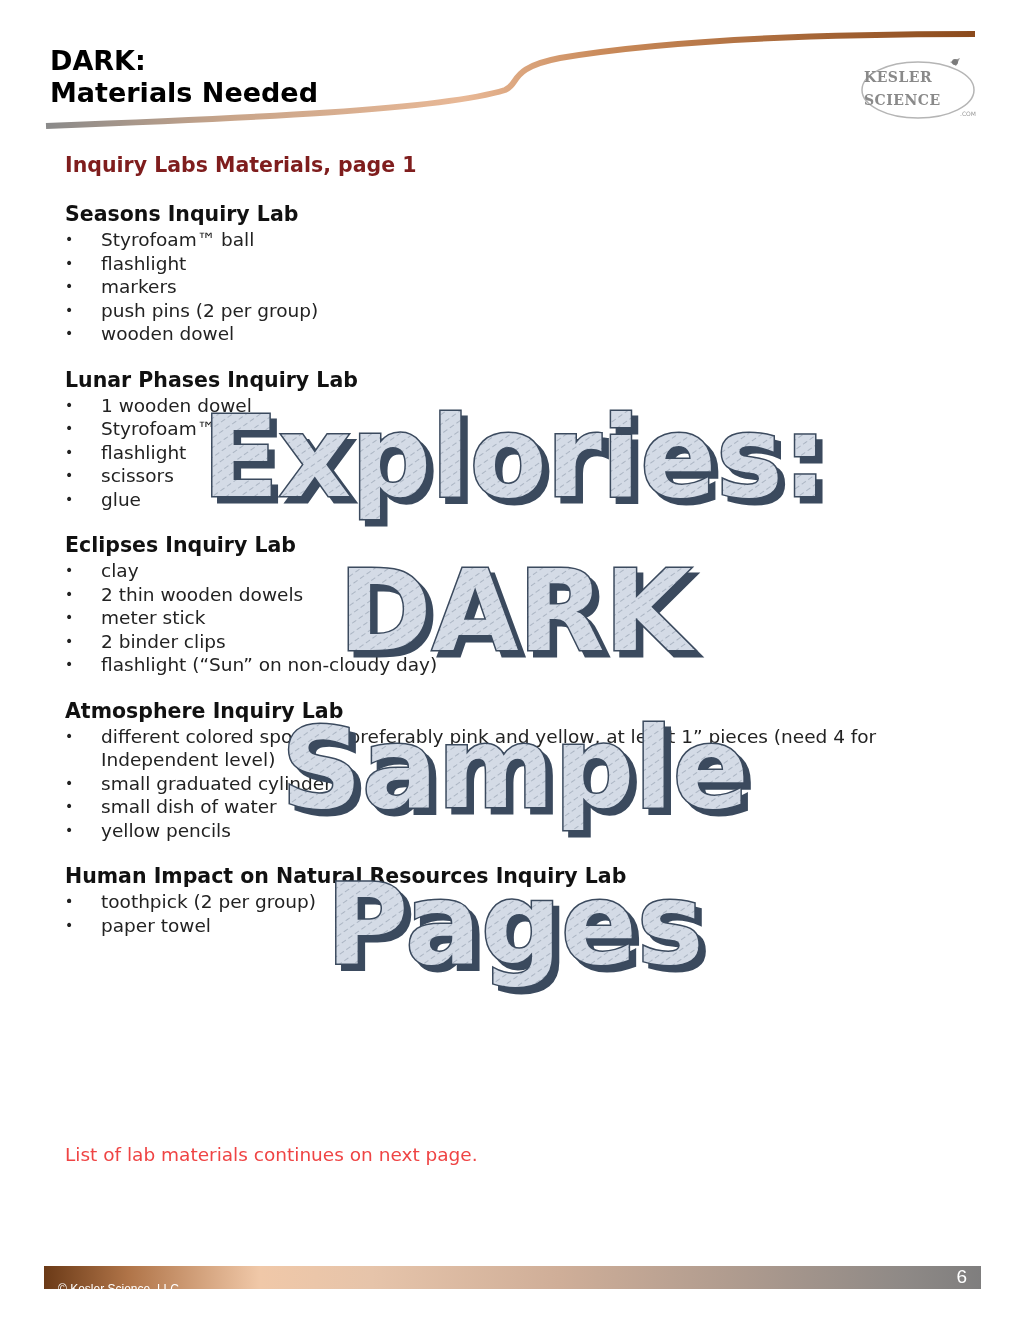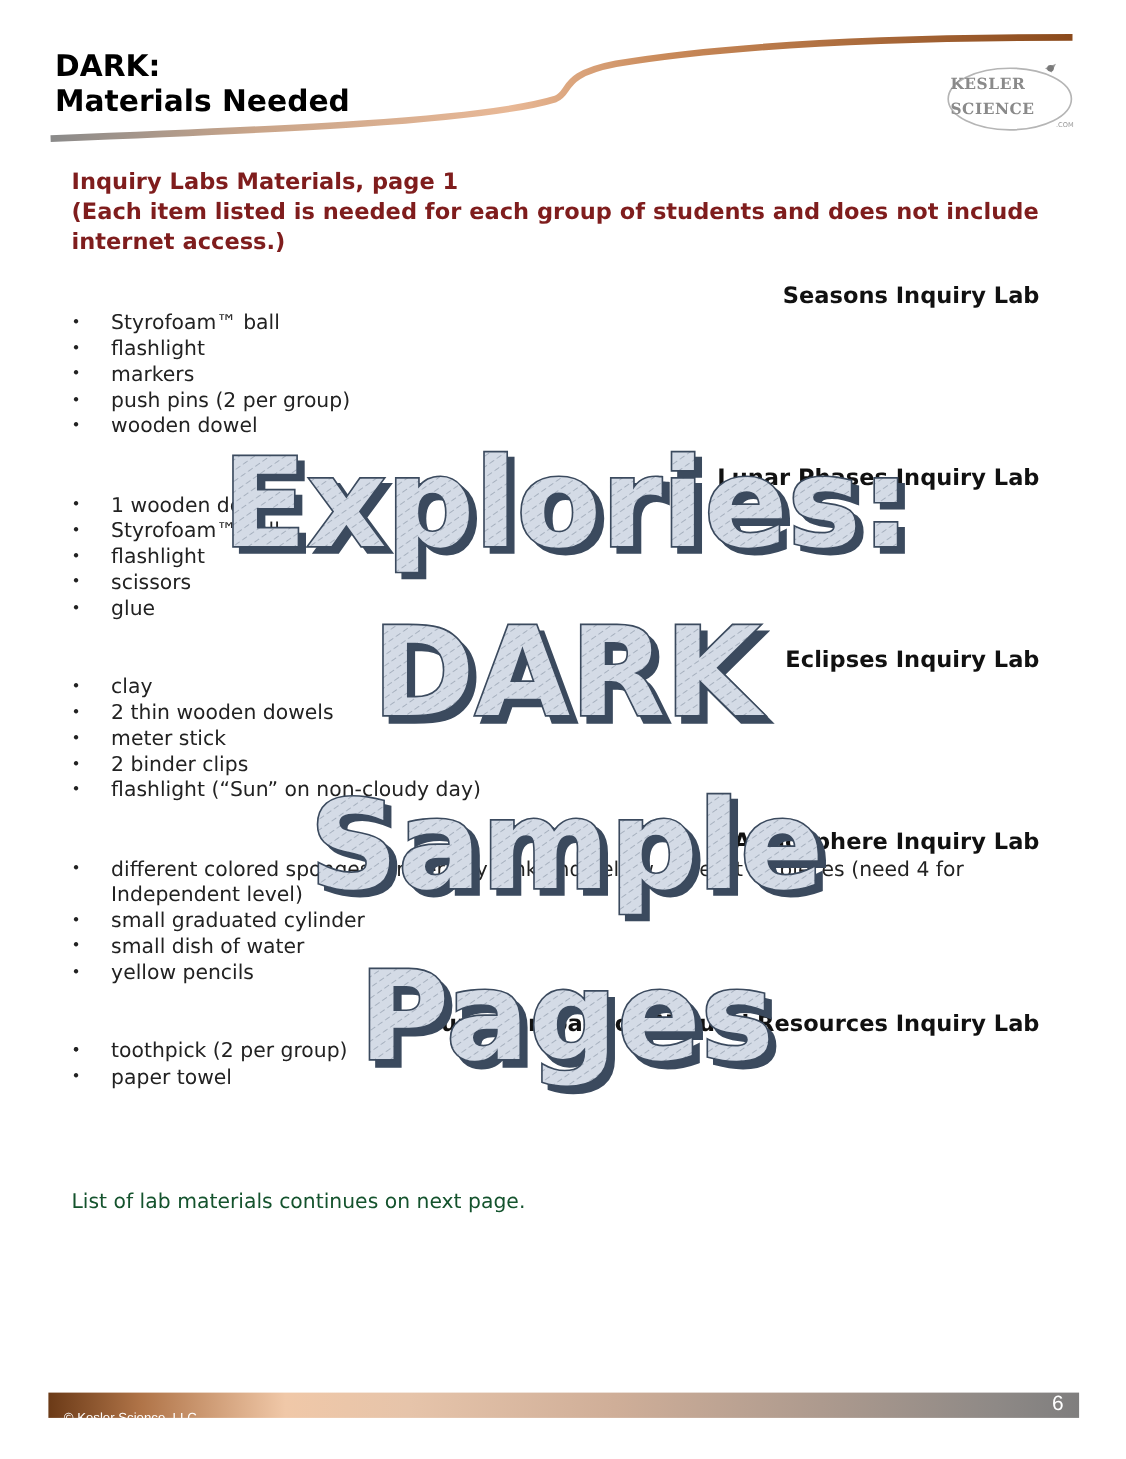--- a/index.html
+++ b/index.html
@@ -11,26 +11,26 @@
   .logo { position: absolute; left: 860px; top: 52px; width: 120px; height: 70px; }
   .logo .line1, .logo .line2 { position: absolute; left: 4px; font-family: "DejaVu Serif", serif; font-weight: bold; font-size: 14px; letter-spacing: 0.5px; color: #8a8a8a; line-height: 22px; }
   .logo .line1 { top: 14px; }
   .logo .line2 { top: 37px; }
   .logo .dotcom { position: absolute; left: 100px; top: 58px; font-size: 6px; color: #999; font-family: "DejaVu Sans", sans-serif; }
   .logo svg { position: absolute; left: 0; top: 0; }
 
   .content { position: absolute; left: 65px; top: 152px; width: 880px; }
   .intro { font-weight: bold; font-size: 20.5px; line-height: 27px; color: #7f1d1d; margin: 0 0 22px 0; }
   .section { margin-bottom: 21px; }
-  .section-title { font-weight: bold; font-size: 20.5px; line-height: 27px; color: #111; margin: 0; text-align: right; }
+  .section-title { font-weight: bold; font-size: 20.5px; line-height: 27px; color: #111; margin: 0; }
   ul.items { list-style: none; margin: 0; padding: 0; }
   ul.items li { position: relative; padding-left: 36px; font-size: 18.5px; line-height: 23.5px; color: #222; }
   ul.items li .bullet { position: absolute; left: 0; top: 0; font-size: 14px; }
 
-  .note { position: absolute; left: 65px; top: 1081px; font-size: 18.5px; line-height: 24px; color: #14532d; }
+  .note { position: absolute; left: 65px; top: 1143px; font-size: 18.5px; line-height: 24px; color: #ef4444; }
 
   .footer { position: absolute; left: 44px; top: 1266px; width: 937px; height: 23px;
     background: linear-gradient(90deg, #6b3a17 0%, #b07448 9%, #f0c8a8 23%, #e6c4aa 35%, #cfae98 55%, #ad9a8e 75%, #8e8986 92%, #7f7e7e 100%); }
   .footer .copyright { position: absolute; left: 14px; top: 16px; font-size: 12px; color: #ffffff; font-family: "Liberation Sans", sans-serif; }
   .footer .page-number { position: absolute; right: 14px; top: 0px; font-size: 19px; color: #ffffff; font-family: "Liberation Sans", sans-serif; }
 
   .watermark { position: absolute; left: 0; top: 0; width: 1024px; height: 1326px; pointer-events: none; }
   .watermark text { font-family: "DejaVu Sans", sans-serif; font-weight: bold; }
 </style>
 </head>
@@ -61,21 +61,20 @@
     <circle cx="95" cy="10" r="3" fill="#7a7a7a"></circle>
   </svg>
   <div class="line1">KESLER</div>
   <div class="line2">SCIENCE</div>
   <div class="dotcom">.COM</div>
 </div>
 
 <div class="content">
   <div class="intro">
     <div>Inquiry Labs Materials, page 1</div>
-    <div>(Each item listed is needed for each group of students and does not include internet access.)</div>
   </div>
 
   <div class="section">
     <div class="section-title">Seasons Inquiry Lab</div>
     <ul class="items">
       <li><span class="bullet">•</span><span>Styrofoam™ ball</span></li>
       <li><span class="bullet">•</span><span>flashlight</span></li>
       <li><span class="bullet">•</span><span>markers</span></li>
       <li><span class="bullet">•</span><span>push pins (2 per group)</span></li>
       <li><span class="bullet">•</span><span>wooden dowel</span></li>

